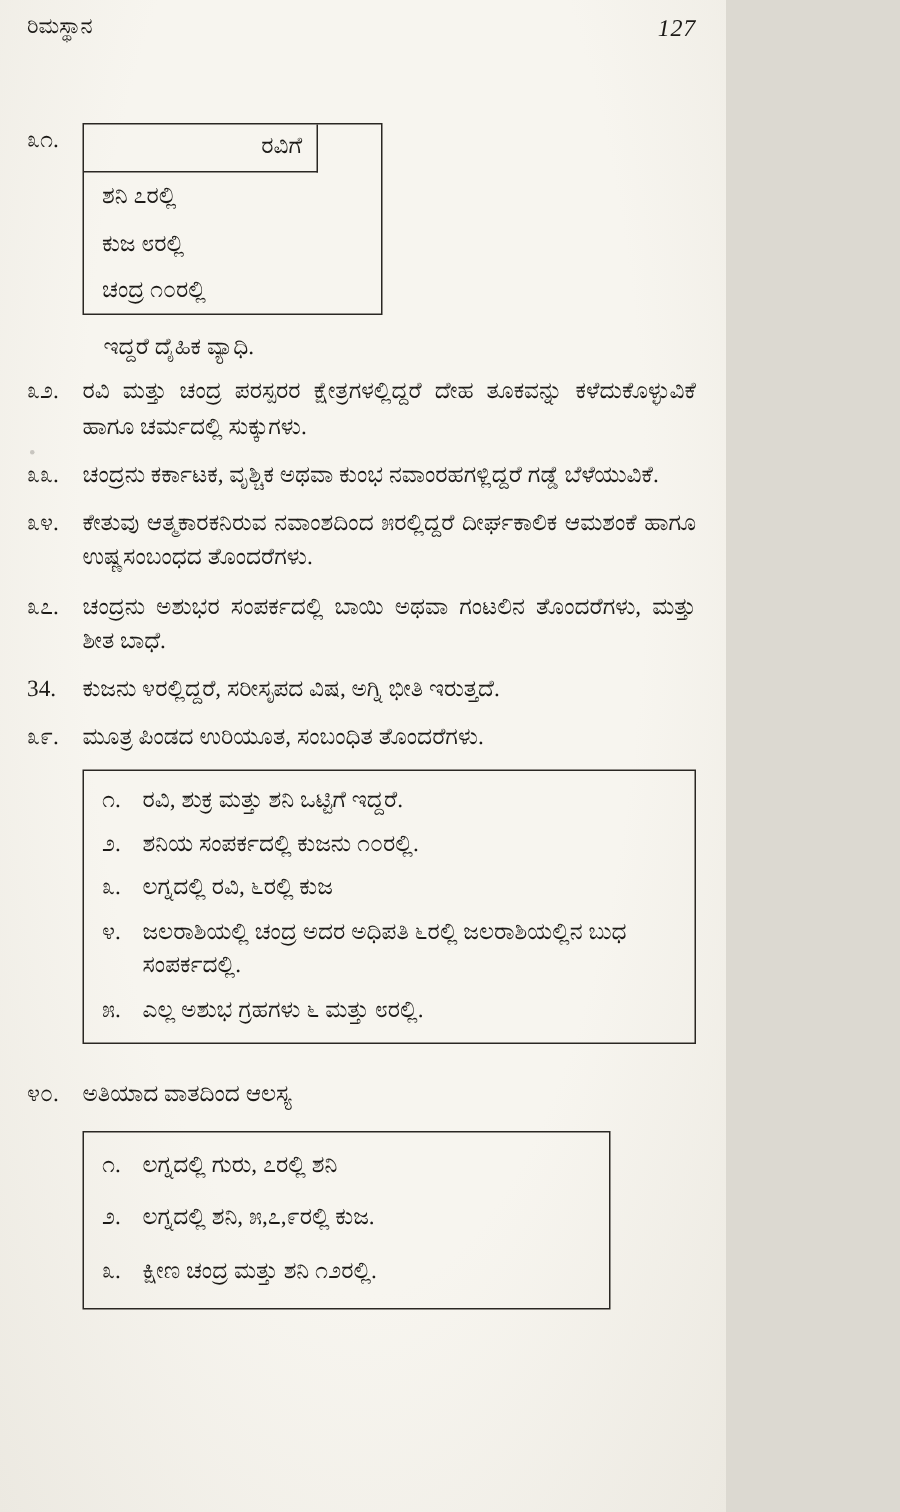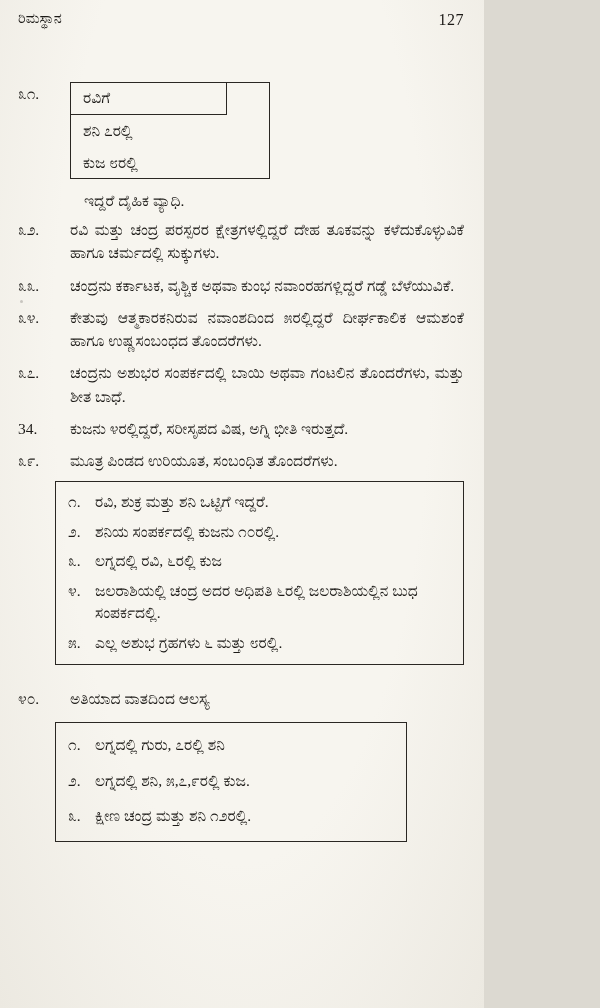--- a/index.html
+++ b/index.html
@@ -14,40 +14,41 @@
     padding:8px 20px 0 18px;
     overflow:hidden;
     font-size:15.5px;
     line-height:1.5;
   }
 
   .pagehead {
     display:flex; justify-content:space-between; align-items:flex-start;
     font-size:14.5px;
   }
-  .head-num { font-size:16px; letter-spacing:0.5px; }
+  .head-num { font-size:16px; letter-spacing:0.5px;font-style:italic; }
 
   
-  .item { display:flex; margin-bottom:9px;gap:15px; }
+  .item { display:flex; margin-bottom:9px; }
   .num  { width:37px; flex:none; }
   .txt  { flex:1; text-align:justify; }
 
   
   .item-31 { margin-top:50px; margin-bottom:6px; }
   .body31 { flex:1; }
   .tablebox {
     width:200px;
     border:1.6px solid #2a2723;
     background:transparent;
   }
   .tb-head {
     width:79%;
     border-right:1.6px solid #2a2723;
     border-bottom:1.6px solid #2a2723;
     padding:3px 10px 5px 12px;
+    text-align:right;
   }
   .tb-row { padding:4px 10px 4px 12px; }
   .caption { margin-top:10px; padding-left:14px; }
 
   .list { }
 
   
   .bigbox {
     margin-left:37px;
     margin-top:4px;
@@ -87,20 +88,21 @@
     <span class="head-num">127</span>
   </header>
 
   <section class="item item-31">
     <span class="num">೩೧.</span>
     <div class="body31">
       <div class="tablebox">
         <div class="tb-head">ರವಿಗೆ</div>
         <div class="tb-row">ಶನಿ ೭ರಲ್ಲಿ</div>
         <div class="tb-row">ಕುಜ ೮ರಲ್ಲಿ</div>
+        <div class="tb-row">ಚಂದ್ರ ೧೦ರಲ್ಲಿ</div>
       </div>
       <p class="caption">ಇದ್ದರೆ ದೈಹಿಕ ವ್ಯಾಧಿ.</p>
     </div>
   </section>
 
   <div class="list">
 
     <section class="item">
       <span class="num">೩೨.</span>
       <p class="txt">ರವಿ ಮತ್ತು ಚಂದ್ರ ಪರಸ್ಪರರ ಕ್ಷೇತ್ರಗಳಲ್ಲಿದ್ದರೆ ದೇಹ ತೂಕವನ್ನು ಕಳೆದುಕೊಳ್ಳುವಿಕೆ ಹಾಗೂ ಚರ್ಮದಲ್ಲಿ ಸುಕ್ಕುಗಳು.</p>

